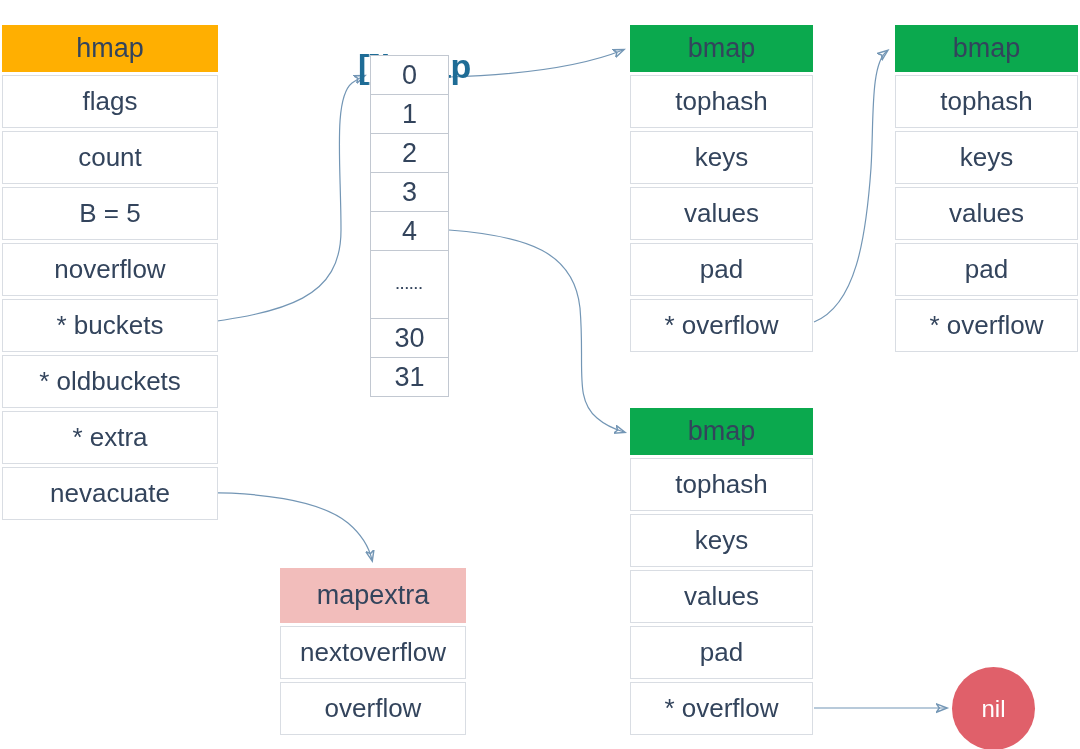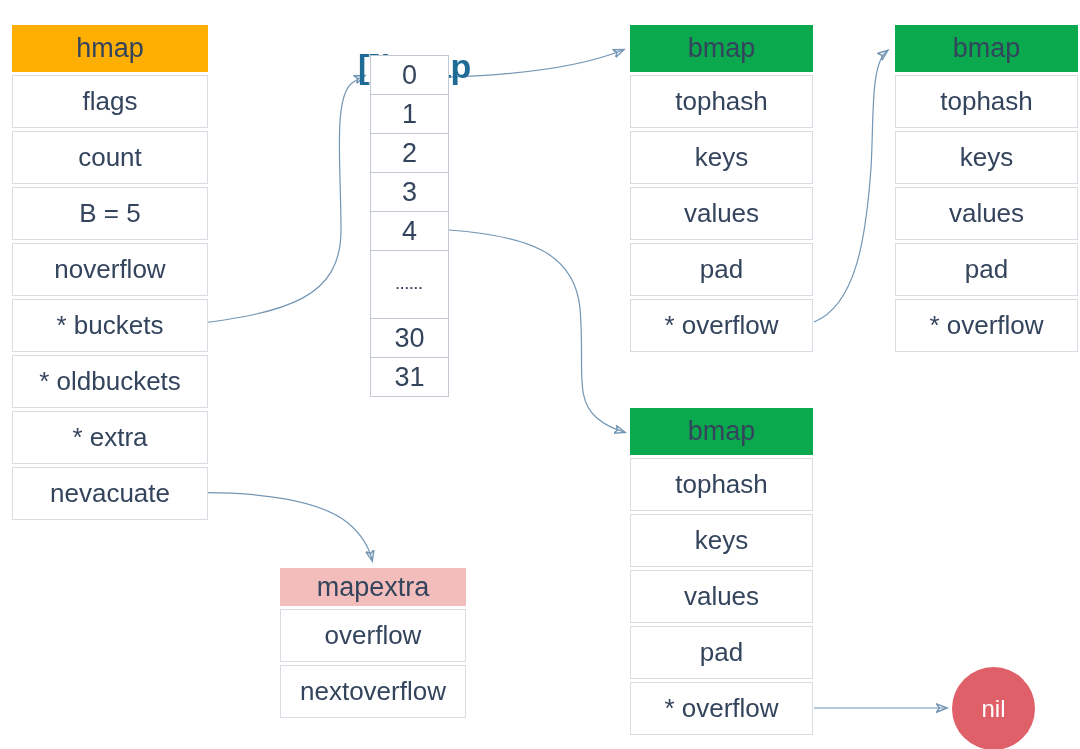--- a/index.html
+++ b/index.html
@@ -11,21 +11,21 @@
     position:absolute; left:358px; top:4px;
     font-size:34px; font-weight:600; color:#1E6C96;margin-top:43px;
   }
   .box-table { position:absolute; }
   .tbl-header {
     height:47px; display:flex; align-items:center; justify-content:center;
     font-size:27px;
   }
   .hmap-hdr { background:#FFAF01; }
   .bmap-hdr { background:#0BA94E; }
-  .mapextra-hdr { background:#F2BDBB; height:38px; }
+  .mapextra-hdr { background:#F2BDBB; height:55px; }
   .tbl-row {
     height:53px; margin-top:3px; box-sizing:border-box;
     border:1px solid #D9DDE3; background:#ffffff;
     display:flex; align-items:center; justify-content:center;
     font-size:26px;
   }
   .array-table {
     position:absolute; left:370px; top:55px; width:77px;
     border:1px solid #C2C8D1; background:#ffffff;
   }
@@ -56,21 +56,21 @@
       </marker>
     </defs>
     <path d="M186,325 C290,313 341,297 341,230 C341,165 333,98 352,83 C356,80 359,78 364,76" marker-end="url(#ah)"></path>
     <path d="M449,77 C515,75 578,68 623,50" marker-end="url(#ah)"></path>
     <path d="M814,322 C856,305 866,238 871,168 C874,120 870,64 887,51" marker-end="url(#ah)"></path>
     <path d="M449,230 C528,236 574,252 580,308 C585,368 574,399 597,418 C605,425 614,429 624,432" marker-end="url(#ah)"></path>
     <path d="M186,493 C258,491 320,500 348,523 C361,534 369,547 372,560" marker-end="url(#ah)"></path>
     <path d="M814,708 L946,708" marker-end="url(#ah)"></path>
   </svg>
 
-  <div class="box-table" style="left:12px; top:25px; width:196px;">
+  <div class="box-table" style="left:2px; top:25px; width:216px;">
     <div class="tbl-header hmap-hdr">hmap</div>
     <div class="tbl-row">flags</div>
     <div class="tbl-row">count</div>
     <div class="tbl-row">B = 5</div>
     <div class="tbl-row">noverflow</div>
     <div class="tbl-row">* buckets</div>
     <div class="tbl-row">* oldbuckets</div>
     <div class="tbl-row">* extra</div>
     <div class="tbl-row">nevacuate</div>
   </div>
@@ -110,19 +110,19 @@
     <div class="tbl-header bmap-hdr">bmap</div>
     <div class="tbl-row">tophash</div>
     <div class="tbl-row">keys</div>
     <div class="tbl-row">values</div>
     <div class="tbl-row">pad</div>
     <div class="tbl-row">* overflow</div>
   </div>
 
   <div class="box-table" style="left:280px; top:568px; width:186px;">
     <div class="tbl-header mapextra-hdr">mapextra</div>
+    <div class="tbl-row">nextoverflow</div>
     <div class="tbl-row">overflow</div>
-    <div class="tbl-row">nextoverflow</div>
   </div>
 
   <div class="nil-circle">nil</div>
 
 </div>
 
 </body></html>

